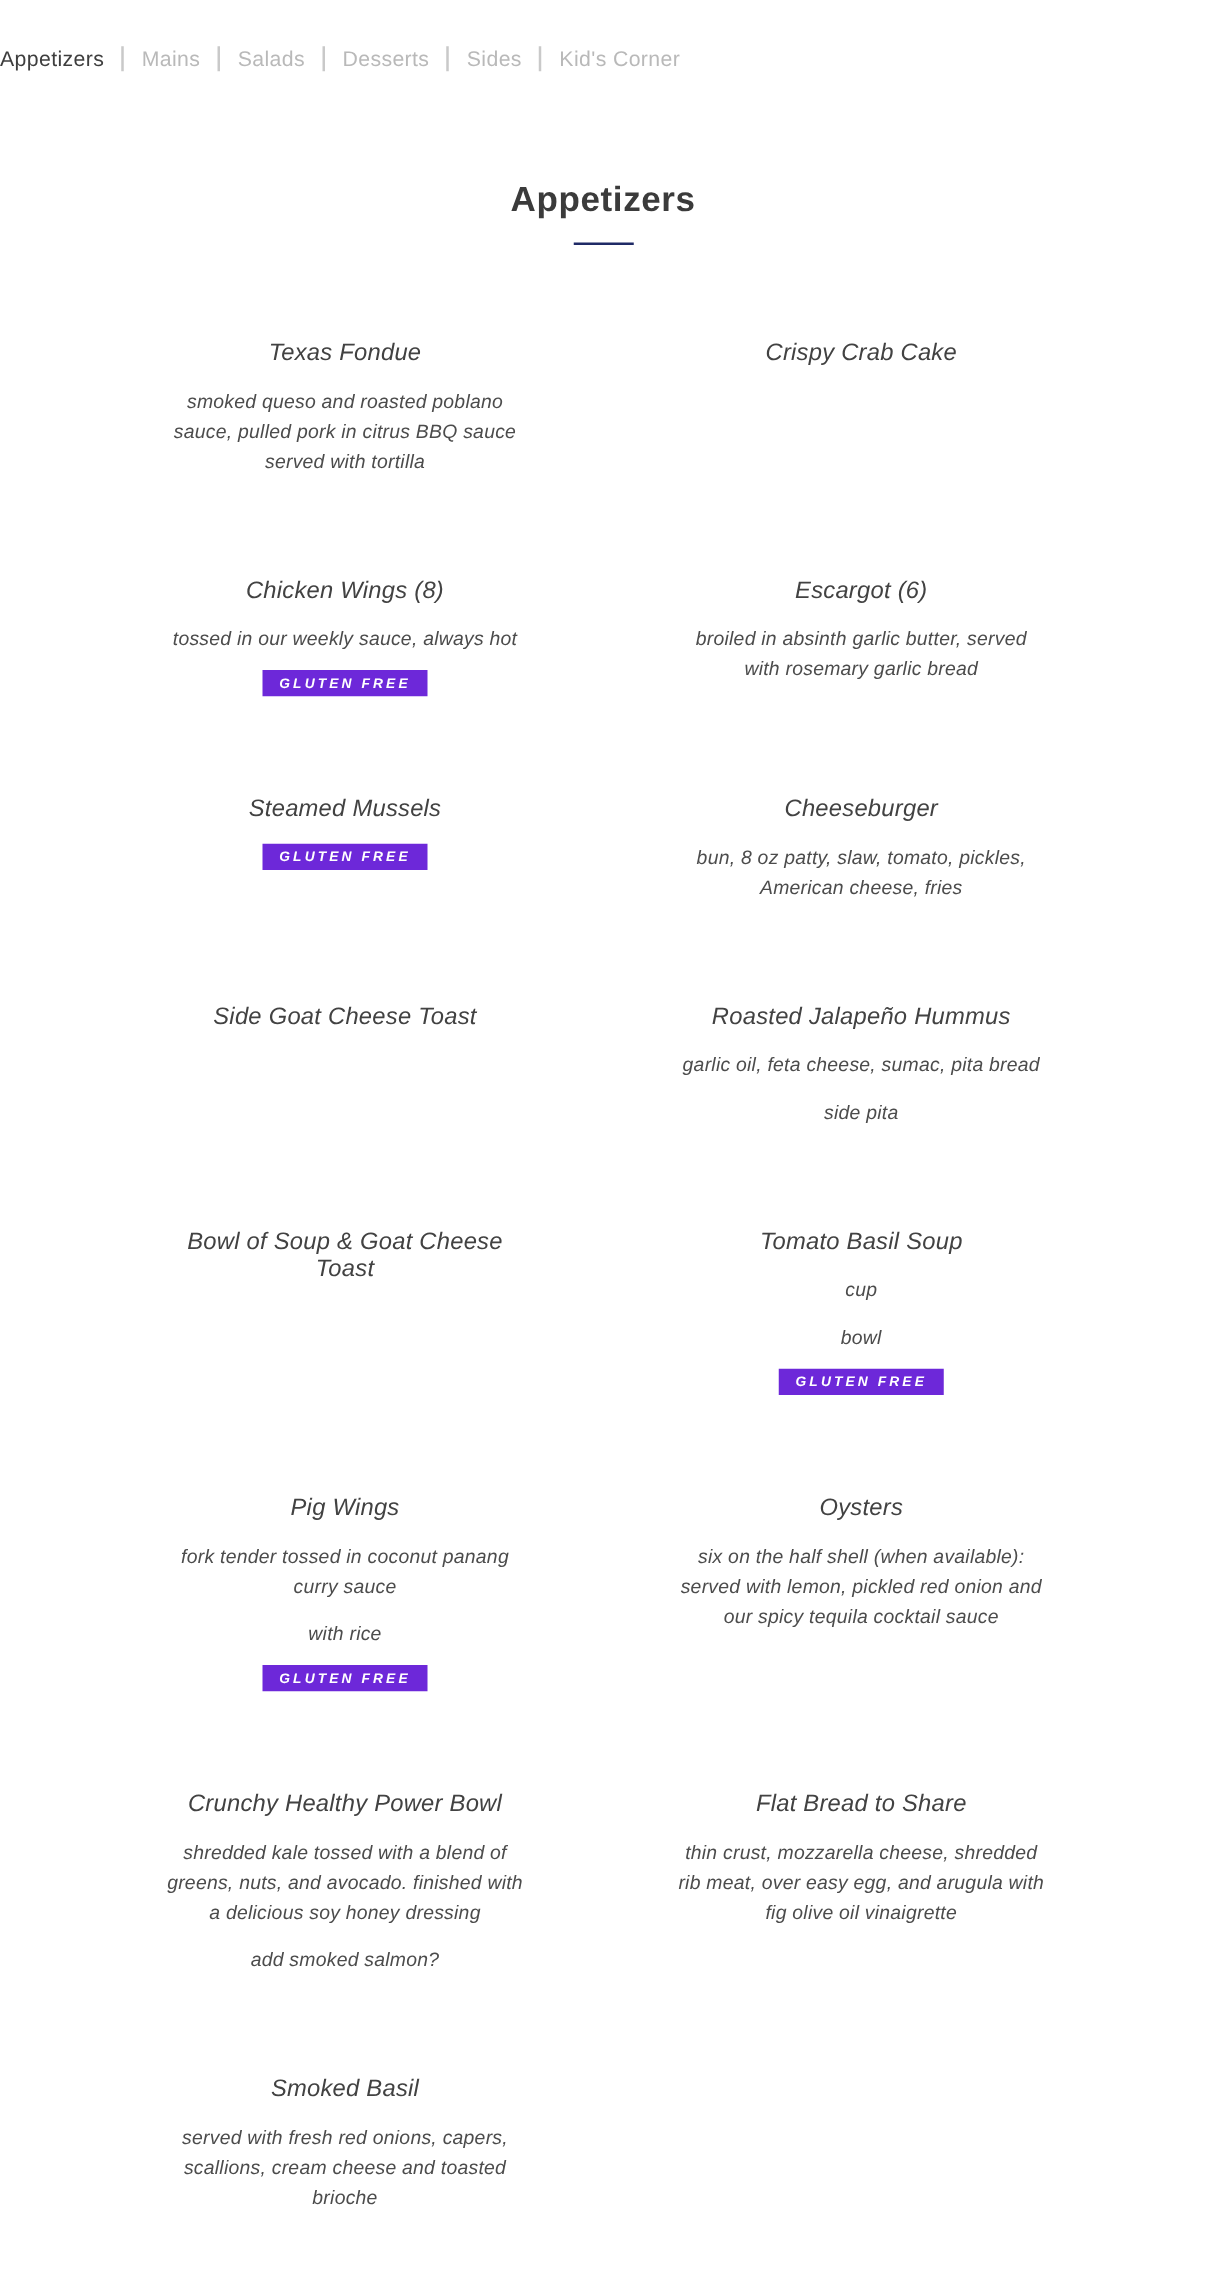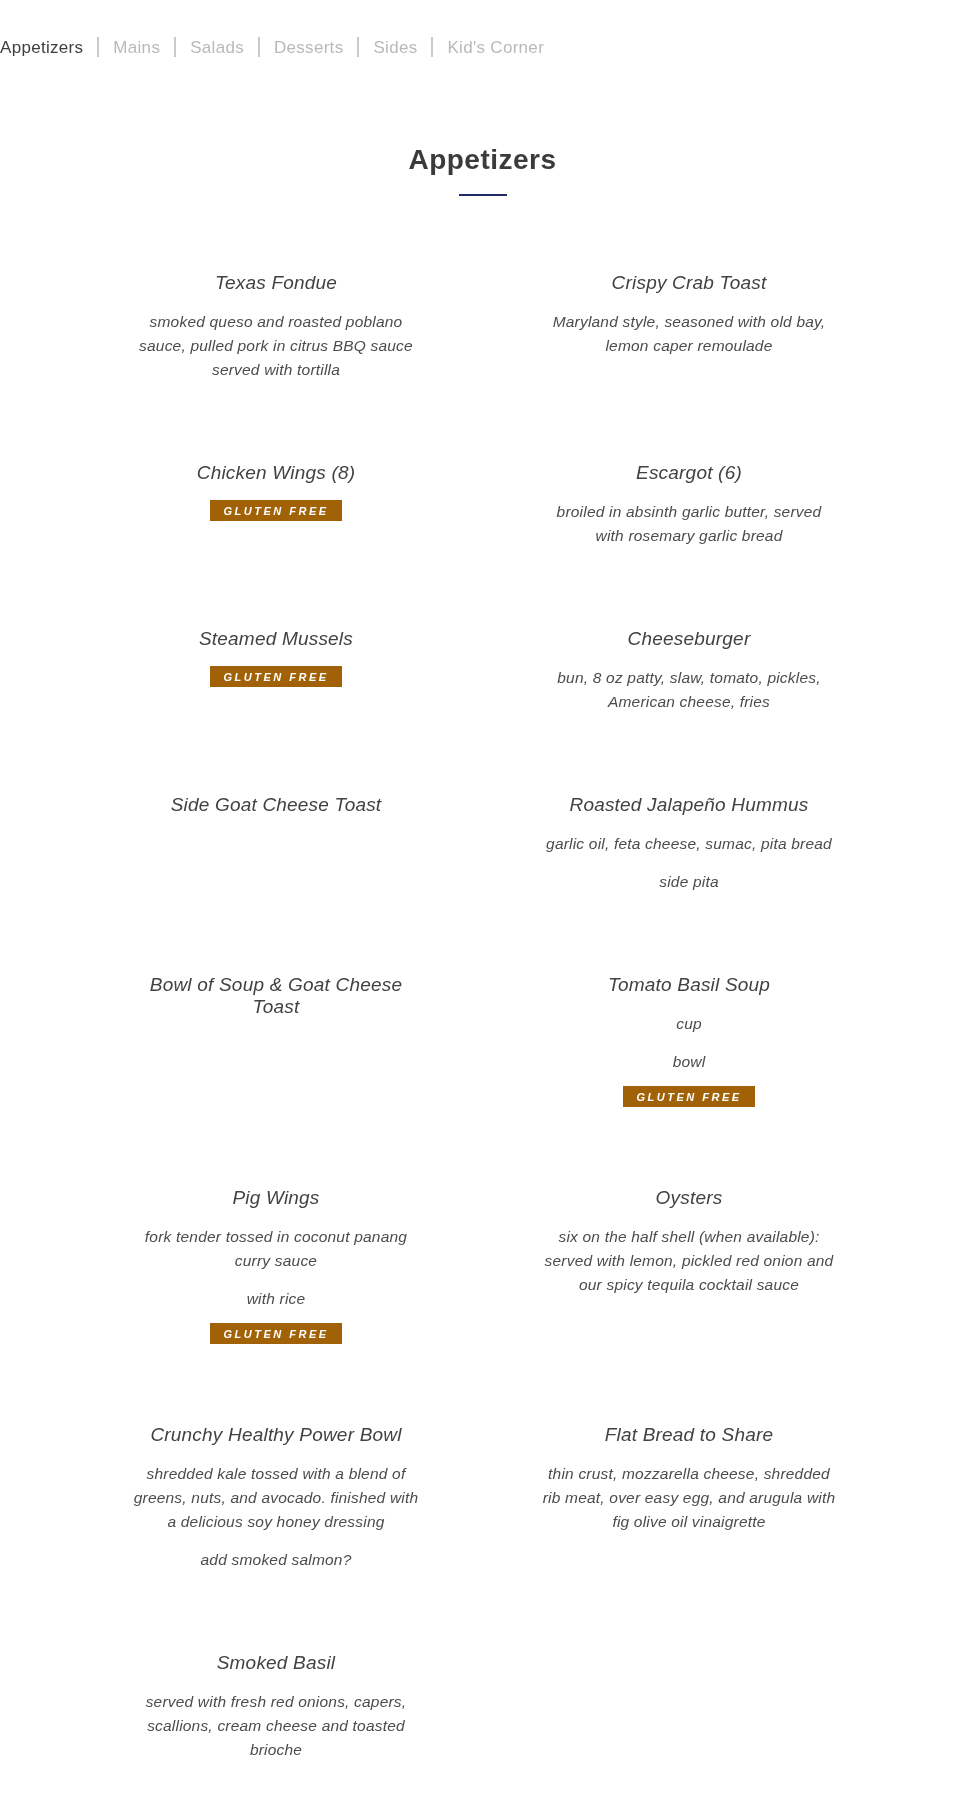--- a/index.html
+++ b/index.html
@@ -79,21 +79,21 @@
     margin: 0 0 14px 0;
     font-size: 15.5px;
     line-height: 24px;
     letter-spacing: 0.2px;
     color: #4c4c4c;
   }
   .menu-item-descriptions p:last-child { margin-bottom: 0; }
   .badge-wrap { margin-top: 12px; }
   .gf-badge {
     display: inline-block;
-    background: #a16207;
+    background: #6d28d9;
     color: #ffffff;
     font-size: 11px;
     font-weight: bold;
     letter-spacing: 2.5px;
     padding: 5px 13px 4px 13px;
   }
 </style>
 </head>
 <body>
 
@@ -104,28 +104,28 @@
 
 <section class="menu-grid">
     <article class="menu-item">
     <h3 class="menu-item-name">Texas Fondue</h3>
     <div class="menu-item-descriptions">
         <p>smoked queso and roasted poblano sauce, pulled pork in citrus BBQ sauce served with tortilla</p>
       </div>
 
   </article>
     <article class="menu-item">
-    <h3 class="menu-item-name">Crispy Crab Toast</h3>
-    <div class="menu-item-descriptions">
-        <p>Maryland style, seasoned with old bay, lemon caper remoulade</p>
-      </div>
+    <h3 class="menu-item-name">Crispy Crab Cake</h3>
 
   </article>
     <article class="menu-item">
     <h3 class="menu-item-name">Chicken Wings (8)</h3>
+    <div class="menu-item-descriptions">
+        <p>tossed in our weekly sauce, always hot</p>
+      </div>
     <div class="badge-wrap">
       <span class="gf-badge">GLUTEN FREE</span>
     </div>
   </article>
     <article class="menu-item">
     <h3 class="menu-item-name">Escargot (6)</h3>
     <div class="menu-item-descriptions">
         <p>broiled in absinth garlic butter, served with rosemary garlic bread</p>
       </div>
 

